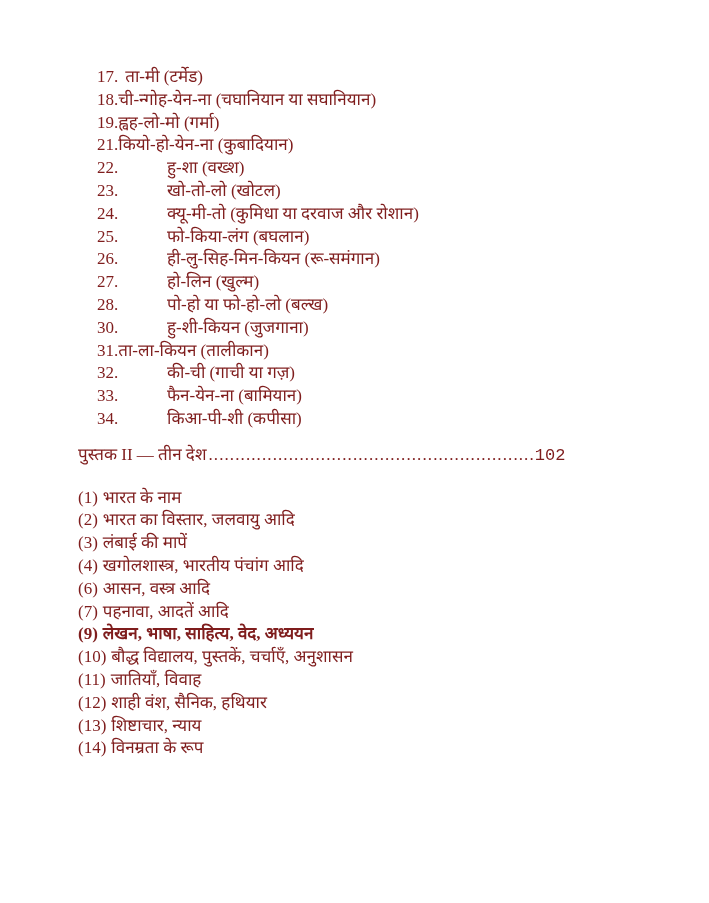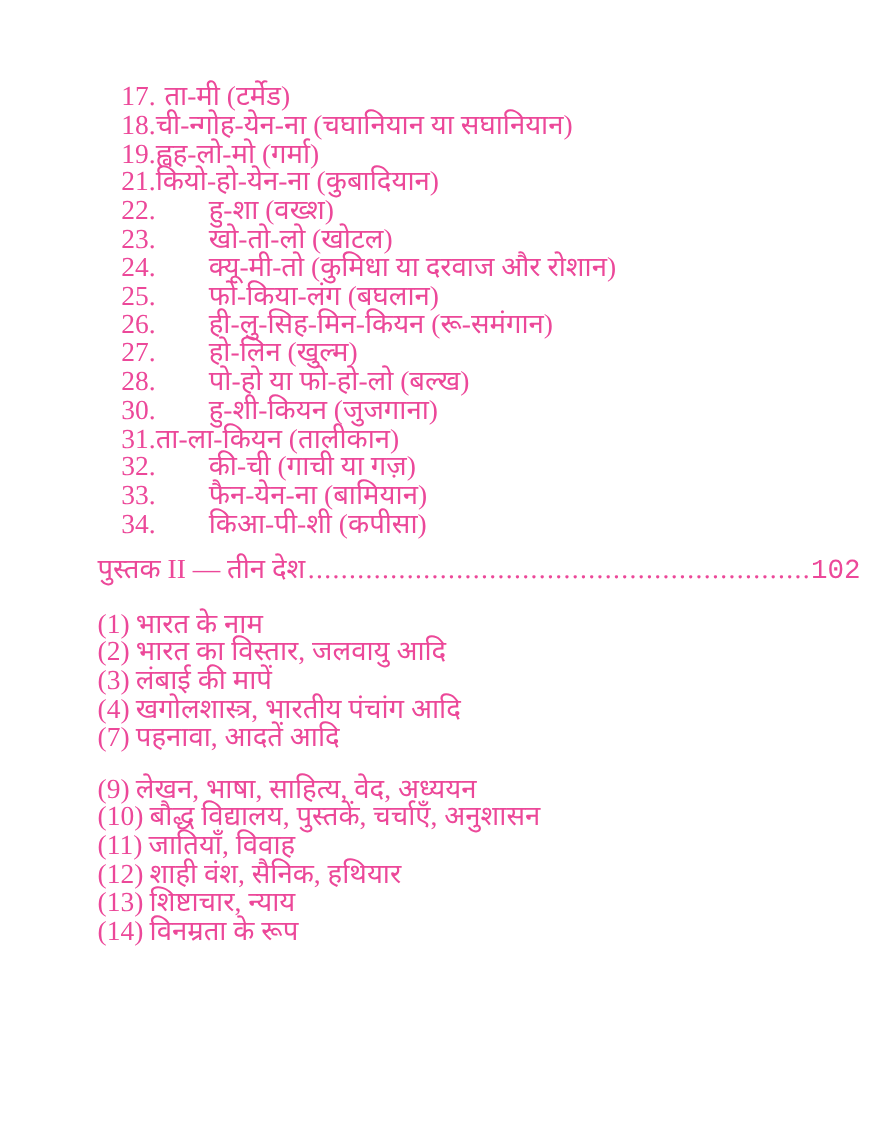--- a/index.html
+++ b/index.html
@@ -1,39 +1,39 @@
 <!DOCTYPE html>
 <html><head>
 <meta charset="utf-8">
 <style>
   html,body{margin:0;padding:0;background:#ffffff;}
   .page{
     position:relative;
     width:709px;
     height:903px;
     background:#ffffff;
-    color:#ec4899;
+    color:#7f1d1d;
     font-family:"Liberation Serif","DejaVu Serif",serif;
-    font-size:22px;
+    font-size:17px;
     line-height:22.8px;
     overflow:hidden;
   }
   .toc-list{padding:66px 0 0 97px;}
   .toc-row{white-space:nowrap;}
   .toc-num{display:inline-block;}
   .sep-tab .toc-num{width:70px;}
   .sep-space .toc-num{margin-right:7px;}
   .sep-none .toc-num{margin-right:0;}
   .heading-row{margin:13px 0 0 78px;white-space:nowrap;}
   .leader{letter-spacing:1.1px;margin-left:2px;}
   .pagenum{font-family:Liberation Mono, monospace;}
   .chapters{margin:19px 0 0 78px;}
   .ch-row{white-space:nowrap;}
   .ch-label{margin-right:5px;}
-  .group-break{margin-top:18px;}
+  .group-break{font-weight:bold;}
 </style>
 </head>
 <body>
 
 <div class="page">
 
   <div class="toc-list">
     <div class="toc-row sep-space"><span class="toc-num">17.</span><span class="toc-text">ता-मी (टर्मेड)</span></div>
     <div class="toc-row sep-none"><span class="toc-num">18.</span><span class="toc-text">ची-न्गोह-येन-ना (चघानियान या सघानियान)</span></div>
     <div class="toc-row sep-none"><span class="toc-num">19.</span><span class="toc-text">ह्वह-लो-मो (गर्मा)</span></div>
@@ -54,20 +54,21 @@
 
   <div class="heading-row">
     <span>पुस्तक II — तीन देश</span><span class="leader">.............................................................</span><span class="pagenum">102</span>
   </div>
 
   <div class="chapters">
     <div class="ch-row"><span class="ch-label">(1)</span><span>भारत के नाम</span></div>
     <div class="ch-row"><span class="ch-label">(2)</span><span>भारत का विस्तार, जलवायु आदि</span></div>
     <div class="ch-row"><span class="ch-label">(3)</span><span>लंबाई की मापें</span></div>
     <div class="ch-row"><span class="ch-label">(4)</span><span>खगोलशास्त्र, भारतीय पंचांग आदि</span></div>
+    <div class="ch-row"><span class="ch-label">(6)</span><span>आसन, वस्त्र आदि</span></div>
     <div class="ch-row"><span class="ch-label">(7)</span><span>पहनावा, आदतें आदि</span></div>
     <div class="ch-row group-break"><span class="ch-label">(9)</span><span>लेखन, भाषा, साहित्य, वेद, अध्ययन</span></div>
     <div class="ch-row"><span class="ch-label">(10)</span><span>बौद्ध विद्यालय, पुस्तकें, चर्चाएँ, अनुशासन</span></div>
     <div class="ch-row"><span class="ch-label">(11)</span><span>जातियाँ, विवाह</span></div>
     <div class="ch-row"><span class="ch-label">(12)</span><span>शाही वंश, सैनिक, हथियार</span></div>
     <div class="ch-row"><span class="ch-label">(13)</span><span>शिष्टाचार, न्याय</span></div>
     <div class="ch-row"><span class="ch-label">(14)</span><span>विनम्रता के रूप</span></div>
   </div>
 
 </div>

